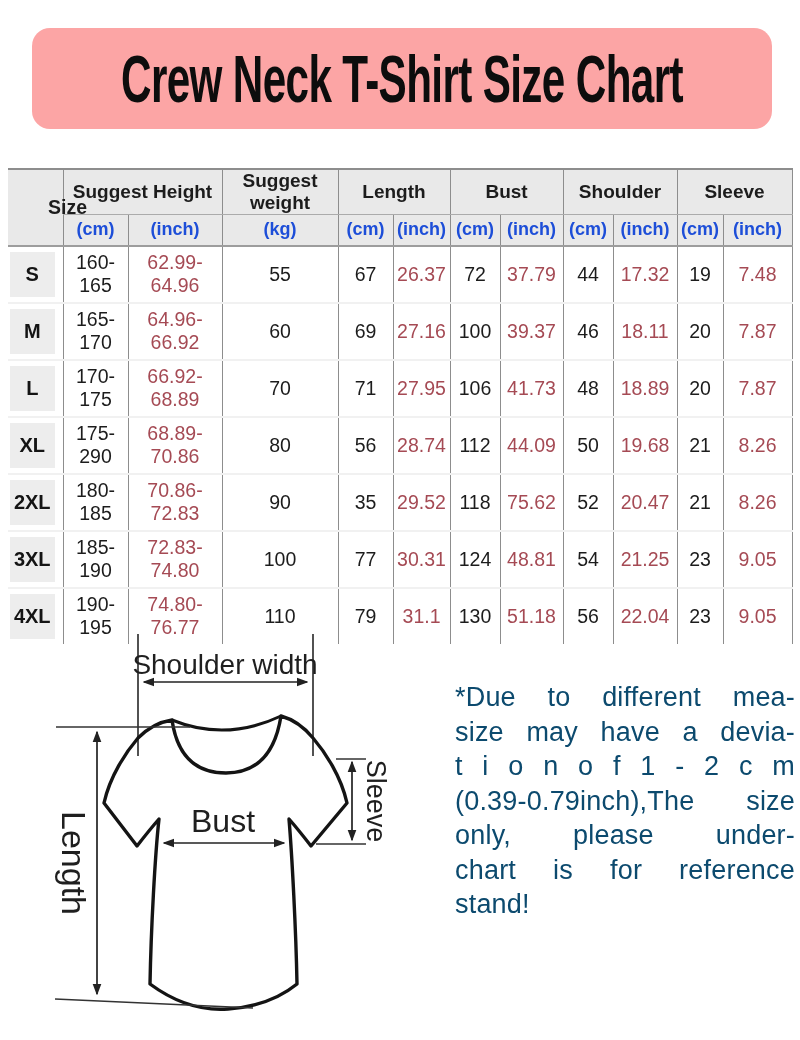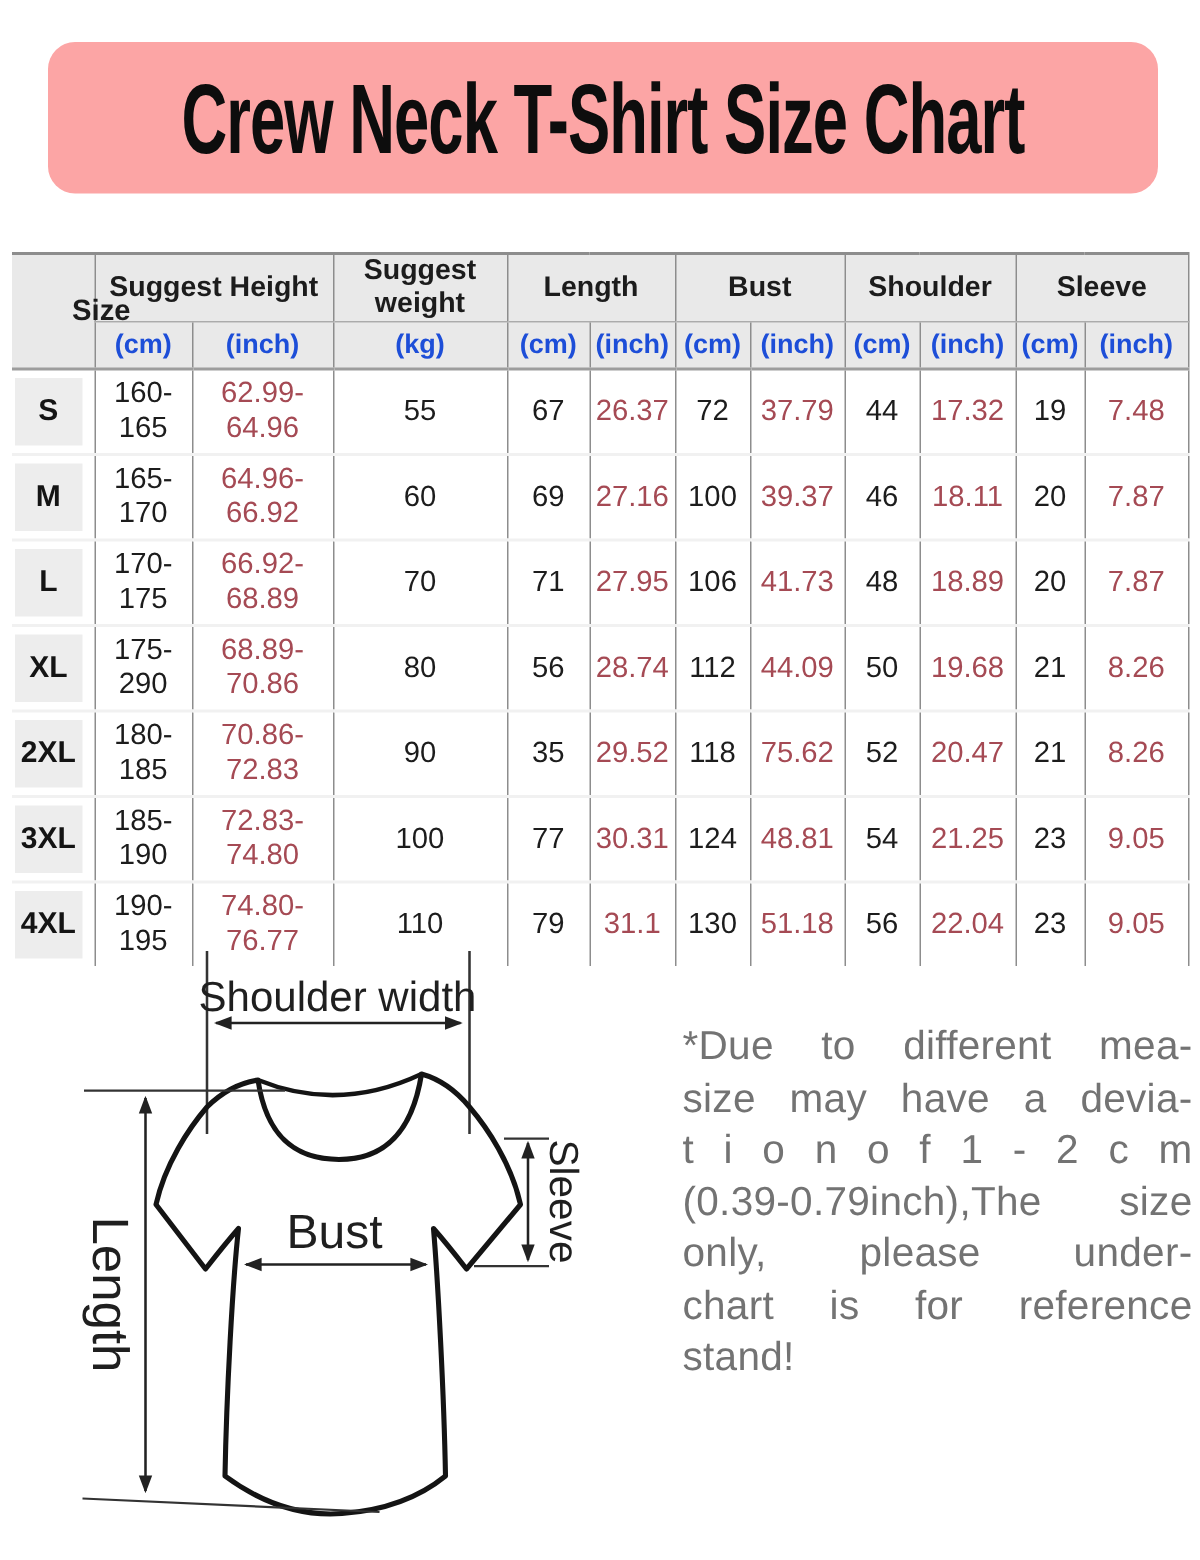--- a/index.html
+++ b/index.html
@@ -47,21 +47,21 @@
   .size-chip {
     margin:5px 8px 5px 2px; height:45px; background:#ededed;
     display:flex; align-items:center; justify-content:center;
     font-weight:600; font-size:20px; color:#141414;
   }
 
   
   .diagram { position:absolute; left:0; top:620px; width:440px; height:420px; }
   .note {
     position:absolute; left:455px; top:680px; width:340px;
-    font-size:27px; line-height:34.5px; color:#737373; letter-spacing:0.2px;
+    font-size:27px; line-height:34.5px; color:#0c4a6e; letter-spacing:0.2px;
   }
   .note-line { text-align:justify; text-align-last:justify; white-space:pre-wrap; }
   .note-line.last { text-align-last:left; }
 
   svg text { font-family:"Liberation Sans","DejaVu Sans",sans-serif; fill:#1f1f1f; }
 </style>
 </head>
 <body>
 
 <div class="page">

